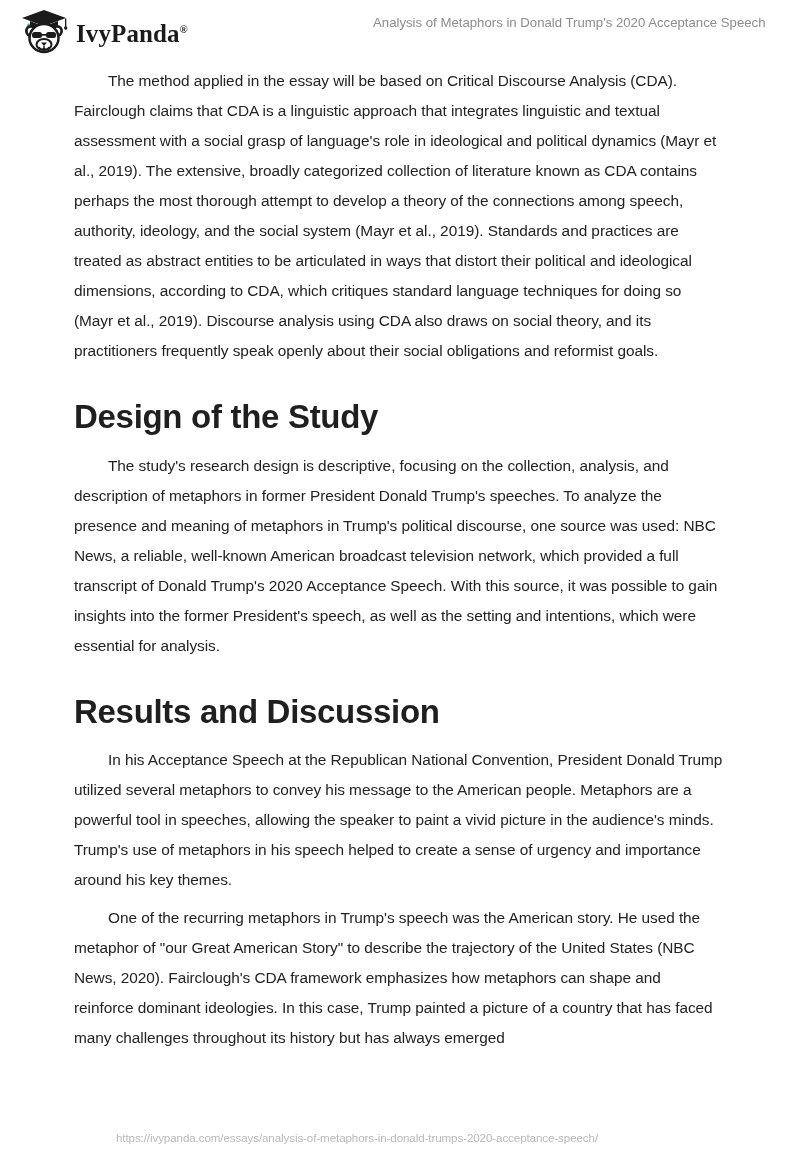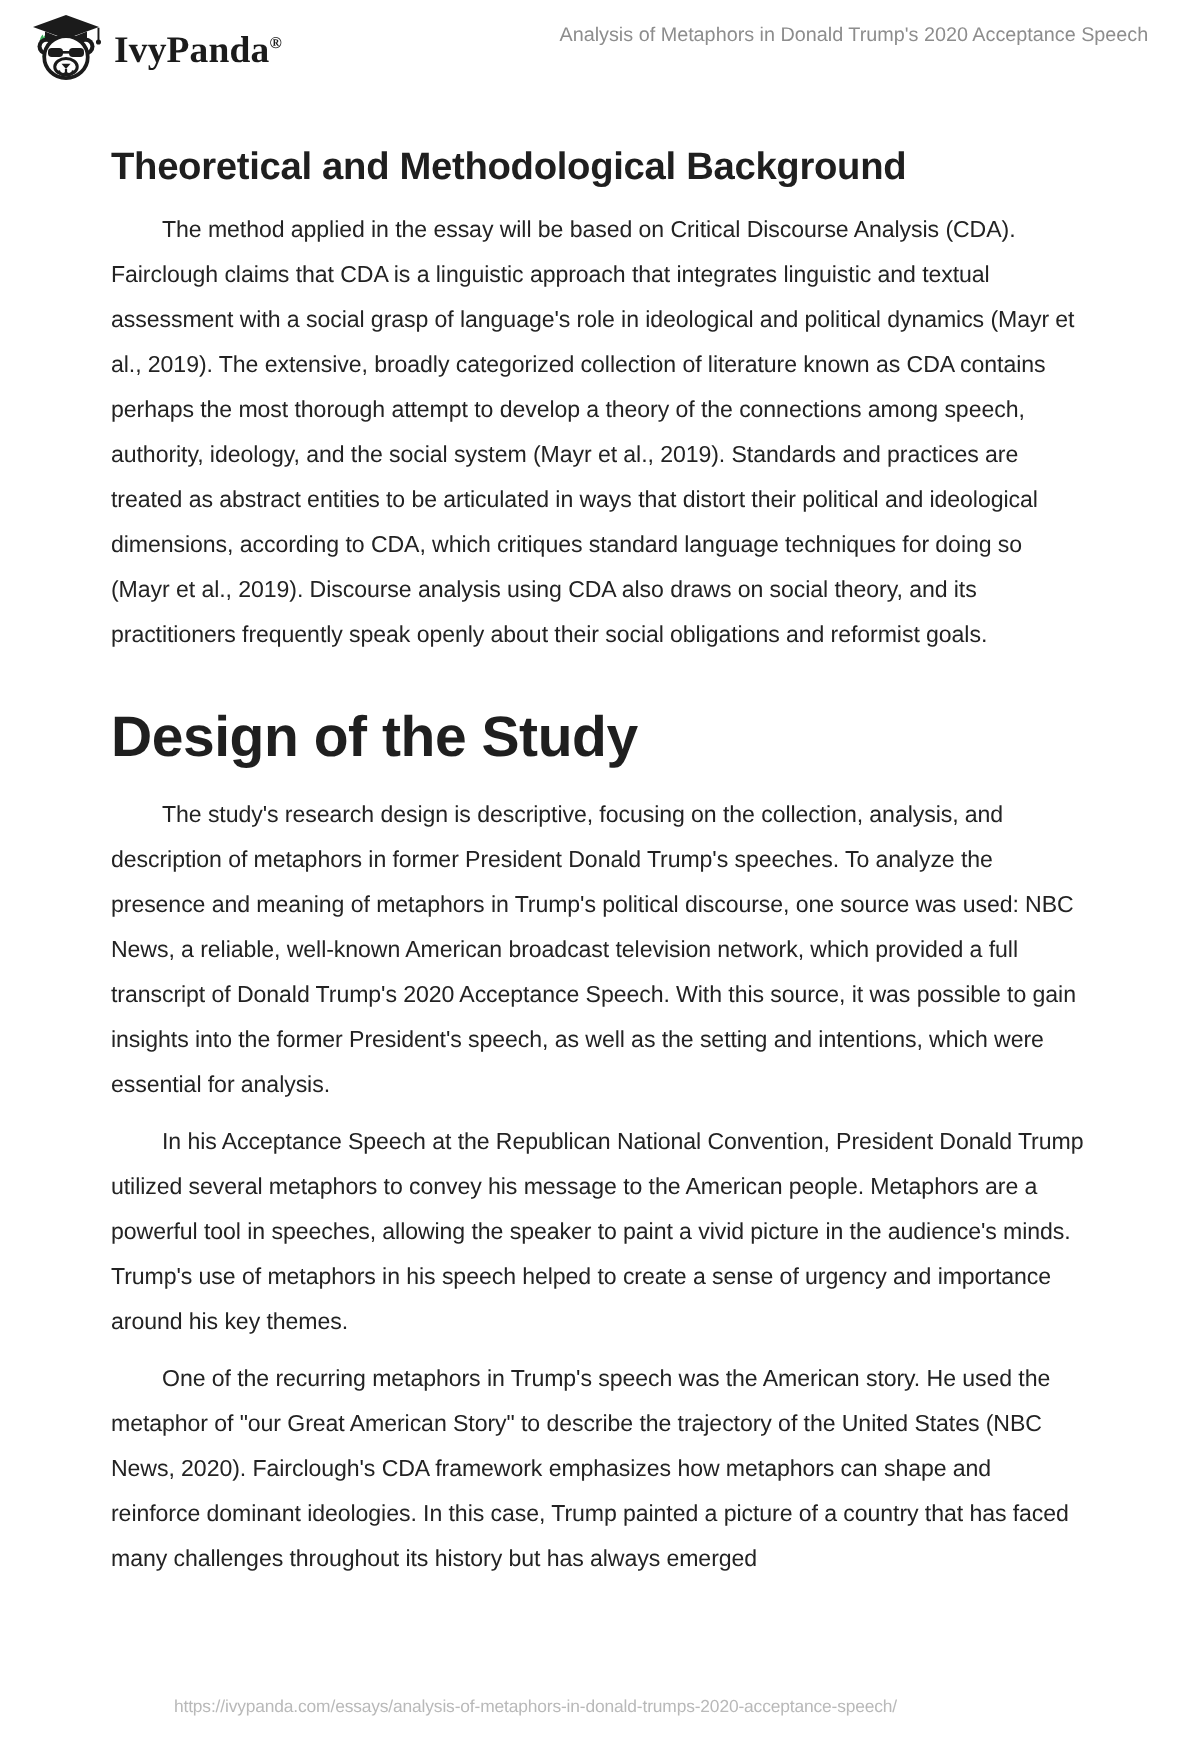--- a/index.html
+++ b/index.html
@@ -91,21 +91,21 @@
     margin: 0 0 8px 0;
     text-align: left;
     letter-spacing: -0.05px;
   }
 
   .para.indent {
     text-indent: 34px;
   }
 
   h2.section-title {
-    font-size: 38px;
+    font-size: 33px;
     font-weight: bold;
     color: #1f1f1f;
     margin: 31px 0 14px 0;
     line-height: 1.2;
     letter-spacing: -0.3px;
   }
 
   h3.section-title-sm {
     font-size: 25.5px;
     font-weight: bold;
@@ -181,26 +181,26 @@
     </span>
     <span class="brand-name"><span>IvyPanda</span><span class="brand-reg">®</span></span>
   </a>
 
   <div class="header-title">Analysis of Metaphors in Donald Trump's 2020 Acceptance Speech</div>
 </div>
 
 <div class="content">
 
 
-  <h3 class="section-title-sm">Theoretical and Methodological Background</h3>
   <p class="para indent">The method applied in the essay will be based on Critical Discourse Analysis (CDA). Fairclough claims that CDA is a linguistic approach that integrates linguistic and textual assessment with a social grasp of language's role in ideological and political dynamics (Mayr et al., 2019). The extensive, broadly categorized collection of literature known as CDA contains perhaps the most thorough attempt to develop a theory of the connections among speech, authority, ideology, and the social system (Mayr et al., 2019). Standards and practices are treated as abstract entities to be articulated in ways that distort their political and ideological dimensions, according to CDA, which critiques standard language techniques for doing so (Mayr et al., 2019). Discourse analysis using CDA also draws on social theory, and its practitioners frequently speak openly about their social obligations and reformist goals.</p>
 
   <h2 class="section-title">Design of the Study</h2>
   <p class="para indent">The study's research design is descriptive, focusing on the collection, analysis, and description of metaphors in former President Donald Trump's speeches. To analyze the presence and meaning of metaphors in Trump's political discourse, one source was used: NBC News, a reliable, well-known American broadcast television network, which provided a full transcript of Donald Trump's 2020 Acceptance Speech. With this source, it was possible to gain insights into the former President's speech, as well as the setting and intentions, which were essential for analysis.</p>
 
+  <h2 class="section-title">Results and Discussion</h2>
   <p class="para indent">In his Acceptance Speech at the Republican National Convention, President Donald Trump utilized several metaphors to convey his message to the American people. Metaphors are a powerful tool in speeches, allowing the speaker to paint a vivid picture in the audience's minds. Trump's use of metaphors in his speech helped to create a sense of urgency and importance around his key themes.</p>
   <p class="para indent">One of the recurring metaphors in Trump's speech was the American story. He used the metaphor of "our Great American Story" to describe the trajectory of the United States (NBC News, 2020). Fairclough's CDA framework emphasizes how metaphors can shape and reinforce dominant ideologies. In this case, Trump painted a picture of a country that has faced many challenges throughout its history but has always emerged</p>
 
 </div>
 
 <div class="page-footer">
   <a class="footer-url" href="#">https://ivypanda.com/essays/analysis-of-metaphors-in-donald-trumps-2020-acceptance-speech/</a>
 </div>
 
 </body></html>

